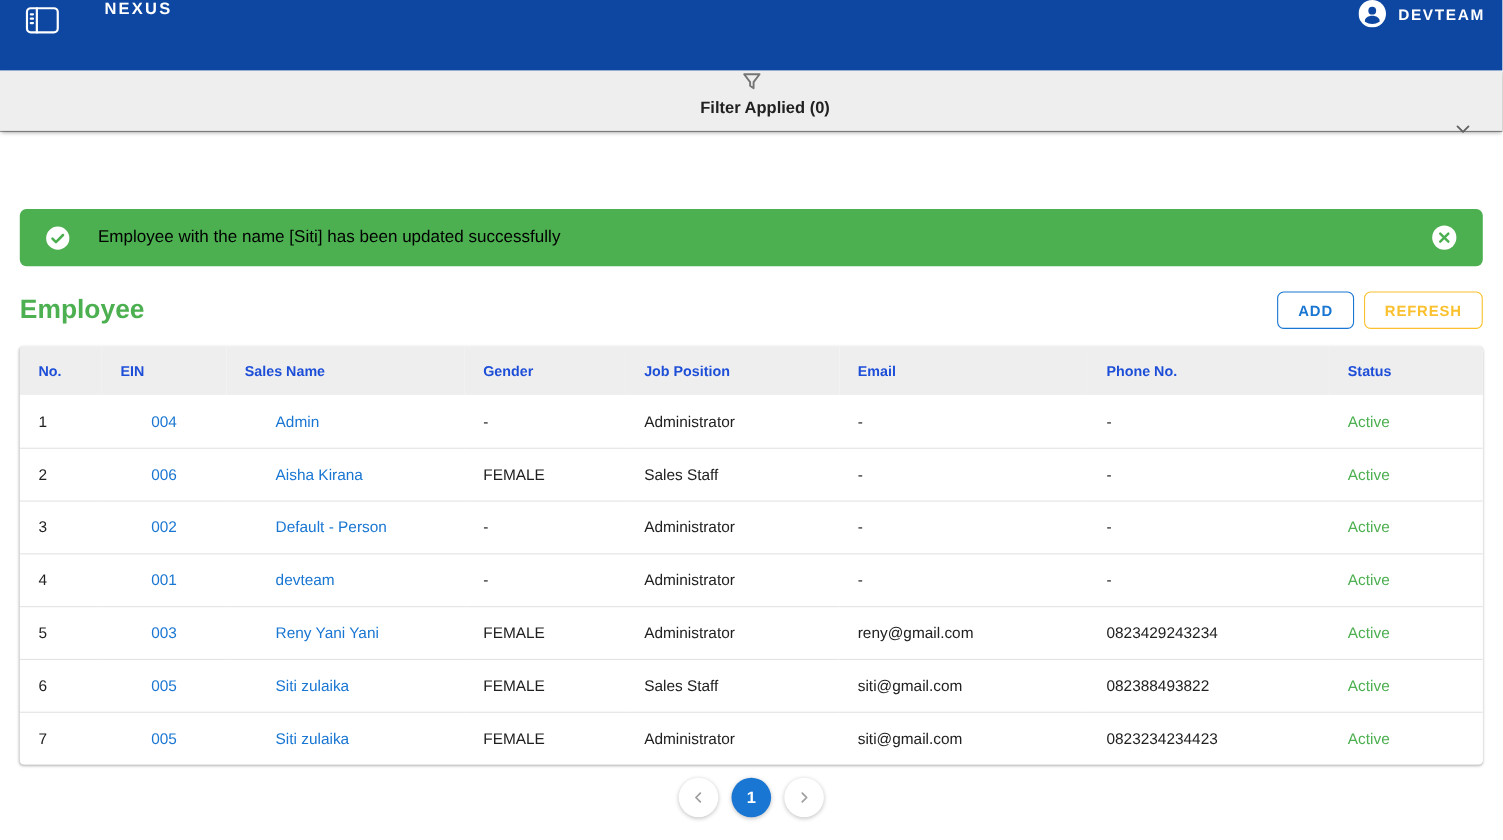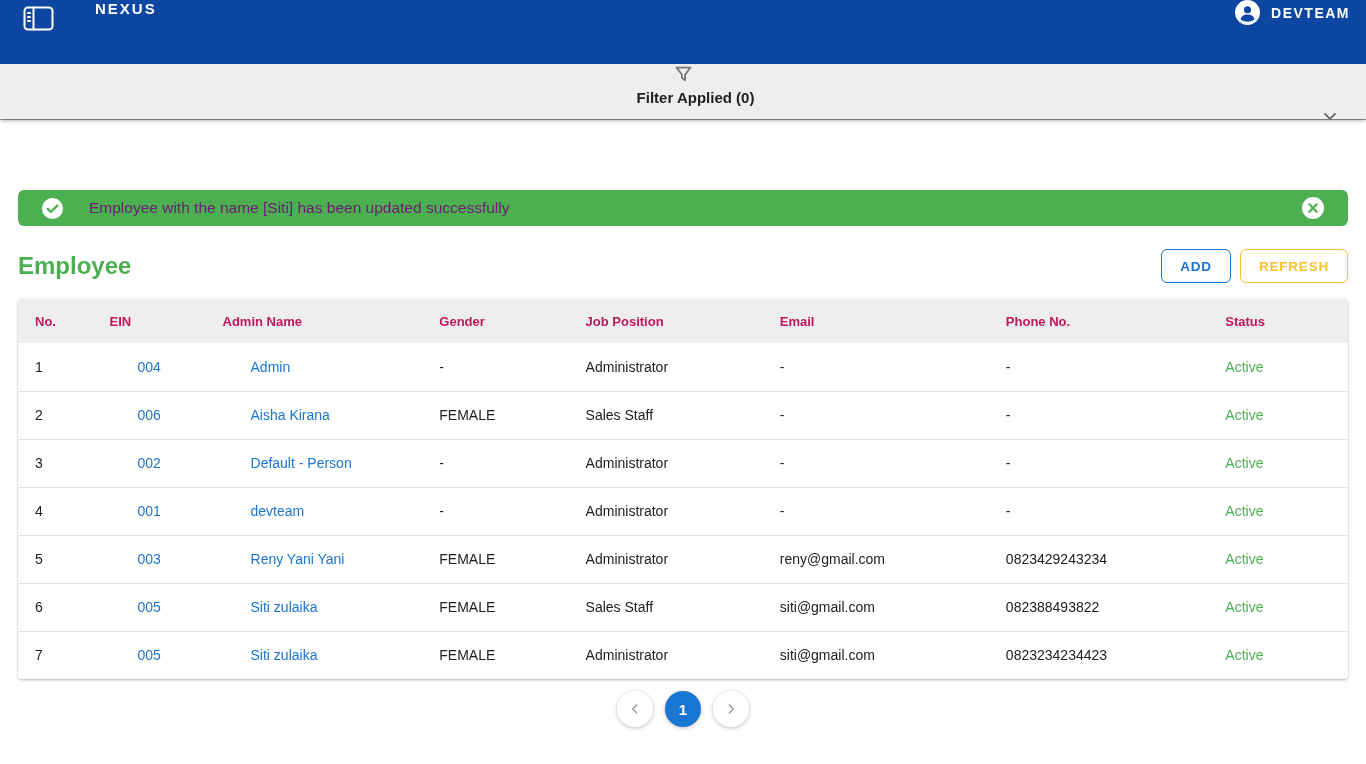--- a/index.html
+++ b/index.html
@@ -28,23 +28,23 @@
     cursor: pointer;
     flex-direction: column;
   }
   .filter-label { font-weight: bold; font-size: 15px; color: #212121; margin-left: 25px; }
   .filter-chevron { margin-left: auto; }
 
   
   .content { padding: 0 18px; }
 
   .alert {
-    margin-top: 71px; height: 36px; background: var(--green, #4caf50);
+    margin-top: 71px; height: 52px; background: var(--green, #4caf50);
     border-radius: 6px; display: flex; align-items: center; padding: 0 23px;
-    color: #701a75; font-size: 15.5px;
+    color: #000000; font-size: 15.5px;
   }
   .alert-message { margin-left: 25px; }
   .alert-close { margin-left: auto; width: 24px; height: 24px; cursor: pointer;
     background: transparent; border: none; padding: 0; display: flex; }
 
   .page-header { margin-top: 20px; display: flex; align-items: center; height: 40px; }
   .page-title { color: var(--green, #4caf50); font-size: 24px; font-weight: bold; }
   .actions { margin-left: auto; display: flex; gap: 9px; padding-left: 23px; }
   .btn {
     height: 34px; border-radius: 6px; background: #fff; font-weight: bold;
@@ -56,21 +56,21 @@
 
   
   .table-card {
     margin-top: 13px; background: #fff; border-radius: 4px;
     box-shadow: 0 1px 3px rgba(0,0,0,0.18), 0 1px 2px rgba(0,0,0,0.12);
     overflow: hidden;
   }
   table { width: 100%; border-collapse: collapse; table-layout: fixed; }
   thead th {
     background: #eeeeee; height: 44px; text-align: left; font-size: 13px;
-    color: #be185d; font-weight: bold; padding-left: 17px;
+    color: #1d4ed8; font-weight: bold; padding-left: 17px;
   }
   tbody td { height: 48px; font-size: 14px; color: #212121; padding-left: 17px;
     border-top: 1px solid #e3e3e3; background: #fff; }
   tbody tr:first-child td { border-top: none; }
   .link { color: var(--blue, #1976d2); text-decoration: none; cursor: pointer; margin-left: 28px; }
   td.status-cell { color: var(--green, #4caf50); }
 
   
   .pagination { display: flex; justify-content: center; align-items: center;
     gap: 12px; margin-top: 12px; }
@@ -161,21 +161,21 @@
           <col style="width: 11%;">
           <col style="width: 14.6%;">
           <col style="width: 17%;">
           <col style="width: 16.5%;">
           <col style="width: 10.5%;">
         </colgroup>
       <thead>
         <tr>
             <th>No.</th>
             <th>EIN</th>
-            <th>Admin Name</th>
+            <th>Sales Name</th>
             <th>Gender</th>
             <th>Job Position</th>
             <th>Email</th>
             <th>Phone No.</th>
             <th>Status</th>
           </tr>
       </thead>
       <tbody>
           <tr>
             <td>1</td>

